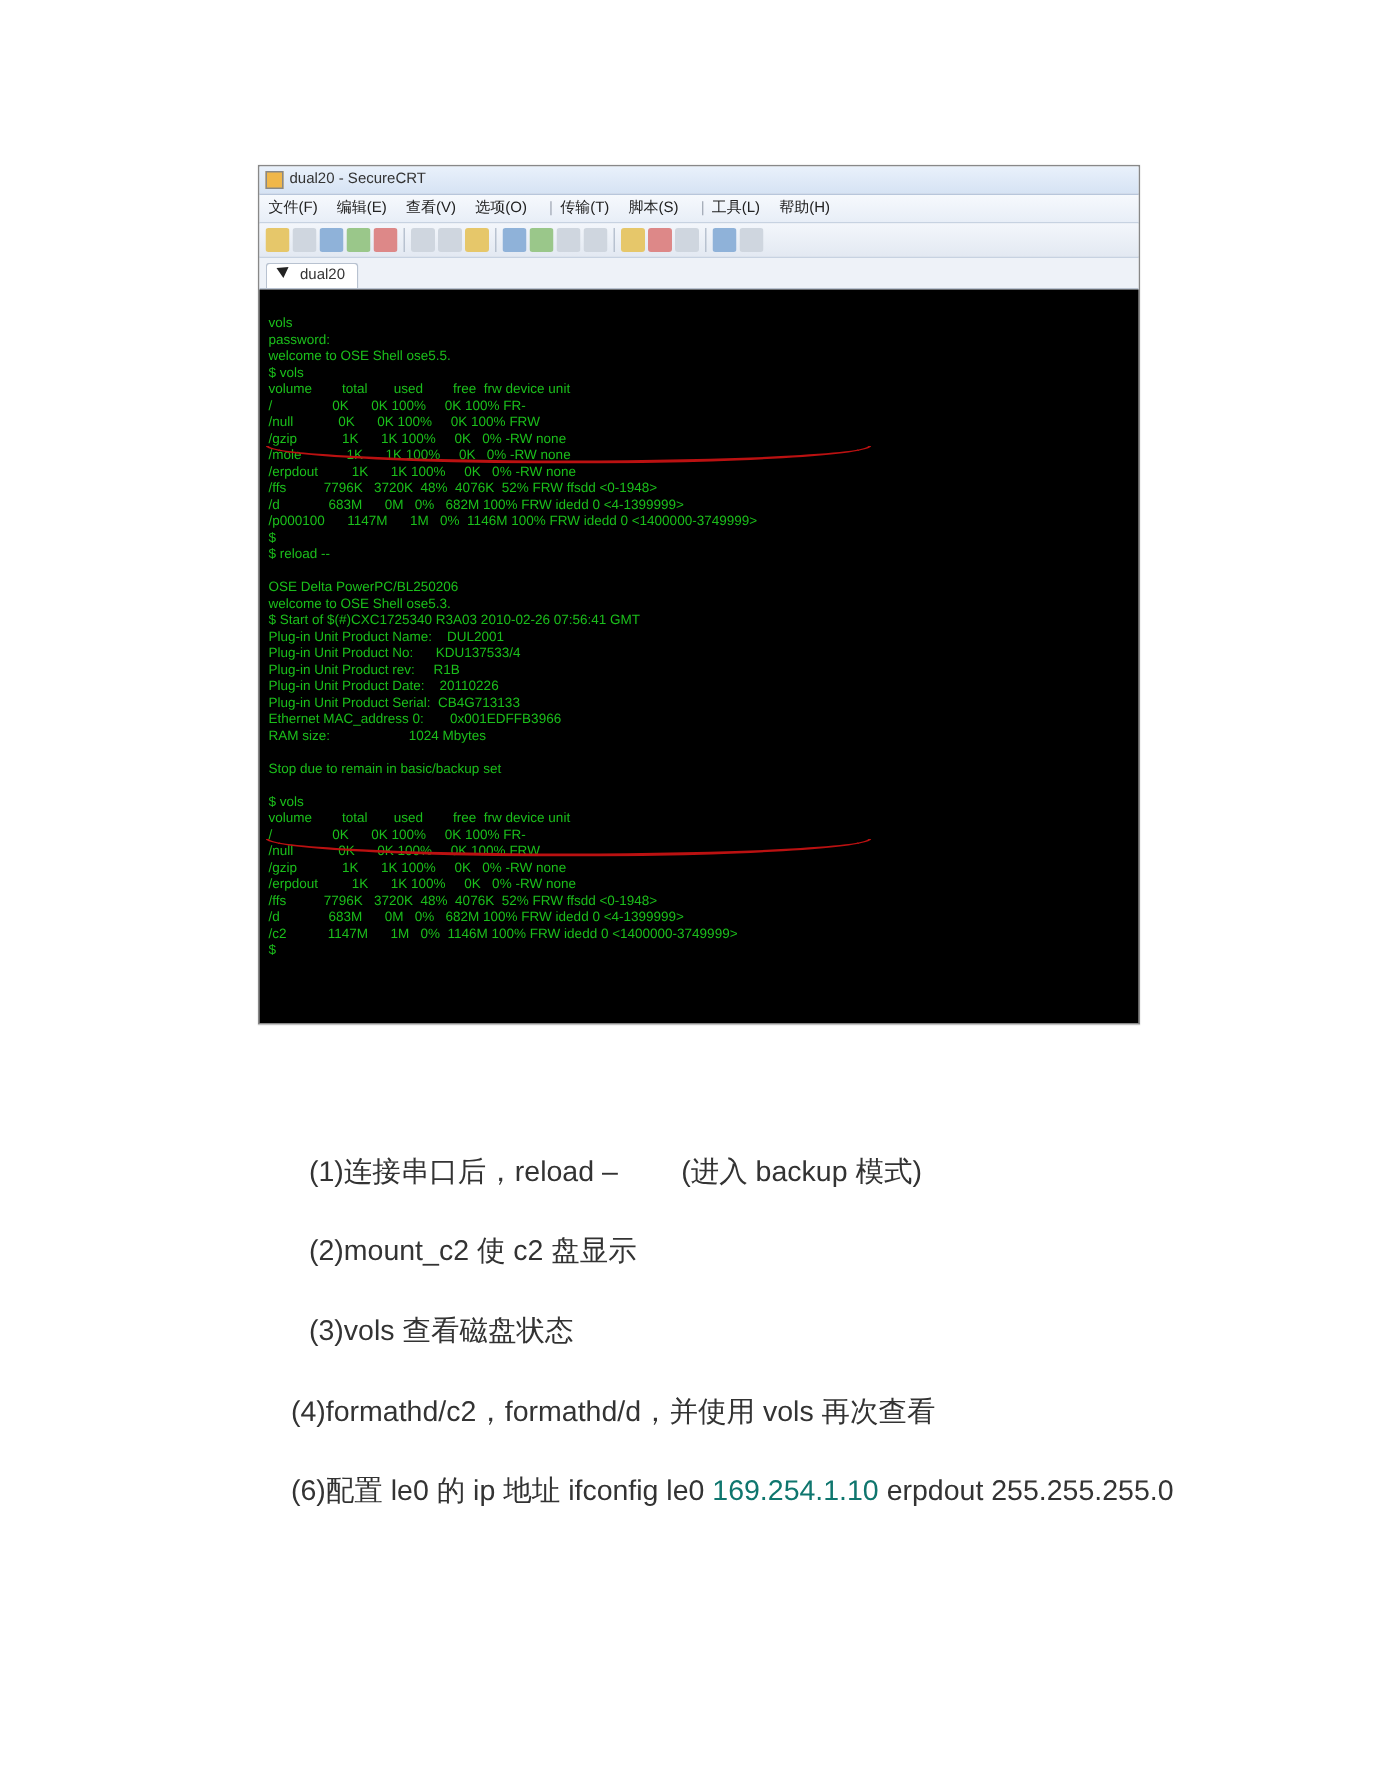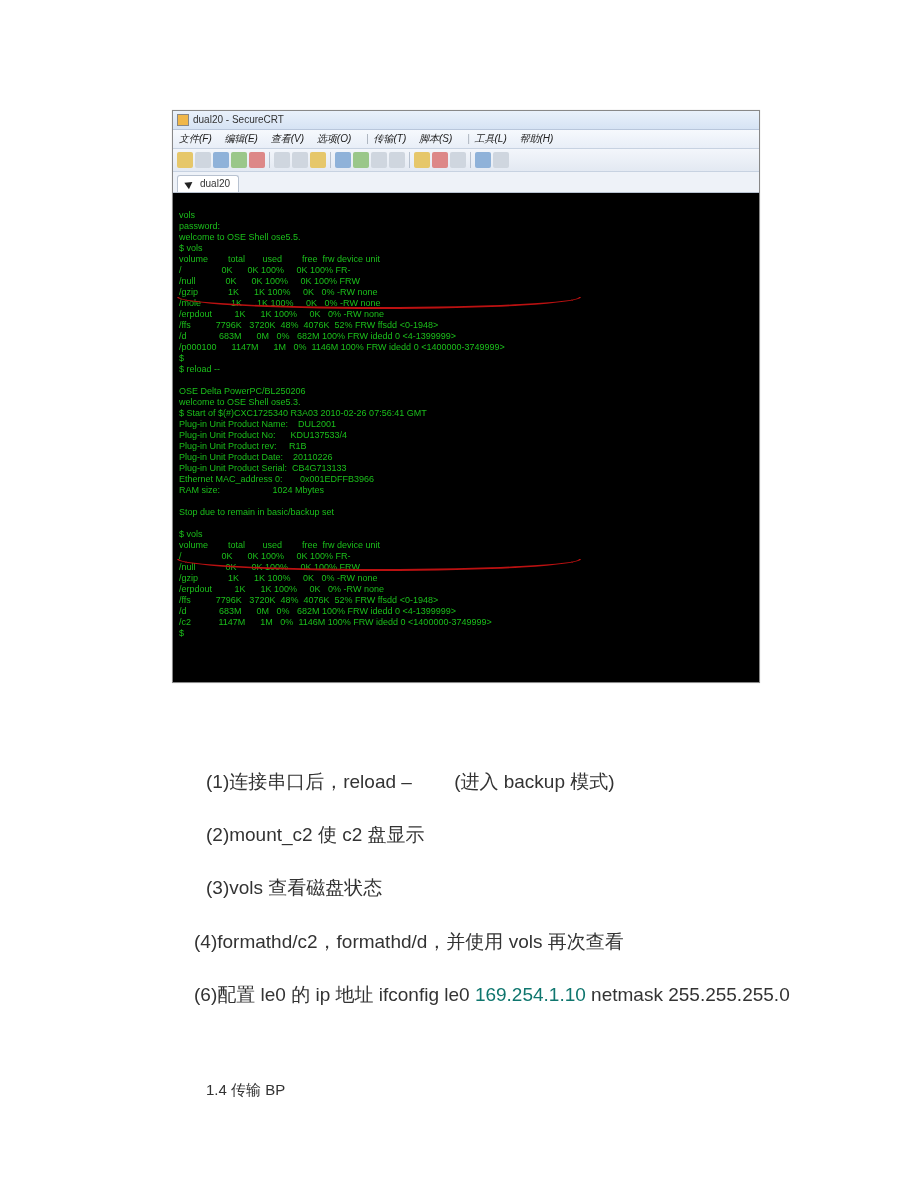--- a/index.html
+++ b/index.html
@@ -42,21 +42,21 @@
   
   .menubar {
     height: 18px;
     background: linear-gradient(#f6f9fd,#e8eef7);
     border-bottom: 1px solid #c7d2e1;
     font-size: 10px;
     color: #222;
     padding-left: 6px;
     line-height: 18px;
   }
-  .menubar span { margin-right: 10px; font-style: italic; }
+  .menubar span { margin-right: 10px; }
   .menubar .sep { color: #a0a8b4; margin: 0 2px; }
   
   .toolbar {
     height: 22px;
     background: linear-gradient(#f3f6fb,#e3e9f2);
     border-bottom: 1px solid #c7d2e1;
     display: flex;
     align-items: center;
     padding-left: 4px;
     gap: 2px;
@@ -87,21 +87,21 @@
     height: 16px;
     background: #fff;
     border: 1px solid #b8c2d0;
     border-bottom: none;
     border-radius: 3px 3px 0 0;
     font-size: 10px;
     color: #333;
     padding: 0 8px;
     line-height: 16px;
     display: flex;
-    align-items: flex-end;
+    align-items: flex-start;
   }
   .tab .cursor {
     width: 10px; height: 12px;
     margin-right: 4px;
     position: relative;
   }
   .tab .cursor::before{
     content:"";
     position:absolute;
     left:0;top:0;
@@ -247,19 +247,18 @@
   </div>
 
   <div class="steps">
     <div>
       <span>(1)连接串口后，reload –</span>&nbsp;&nbsp;&nbsp;&nbsp;&nbsp;&nbsp;&nbsp;&nbsp;<span>(进入 backup 模式)</span>
     </div>
     <div>(2)mount_c2 使 c2 盘显示</div>
     <div>(3)vols 查看磁盘状态</div>
     <div style="margin-left:-12px">(4)formathd/c2，formathd/d，并使用 vols 再次查看</div>
     <div style="margin-left:-12px">
-      <span>(6)配置 le0 的 ip 地址 ifconfig le0 </span><span class="link">169.254.1.10</span><span> netmask 255.255.255.0</span>
+      <span>(6)配置 le0 的 ip 地址 ifconfig le0 </span><span class="link">169.254.1.10</span><span> erpdout 255.255.255.0</span>
     </div>
   </div>
 
-  <div class="section-title">1.4 传输 BP</div>
 
 </div>
 
 </body></html>

